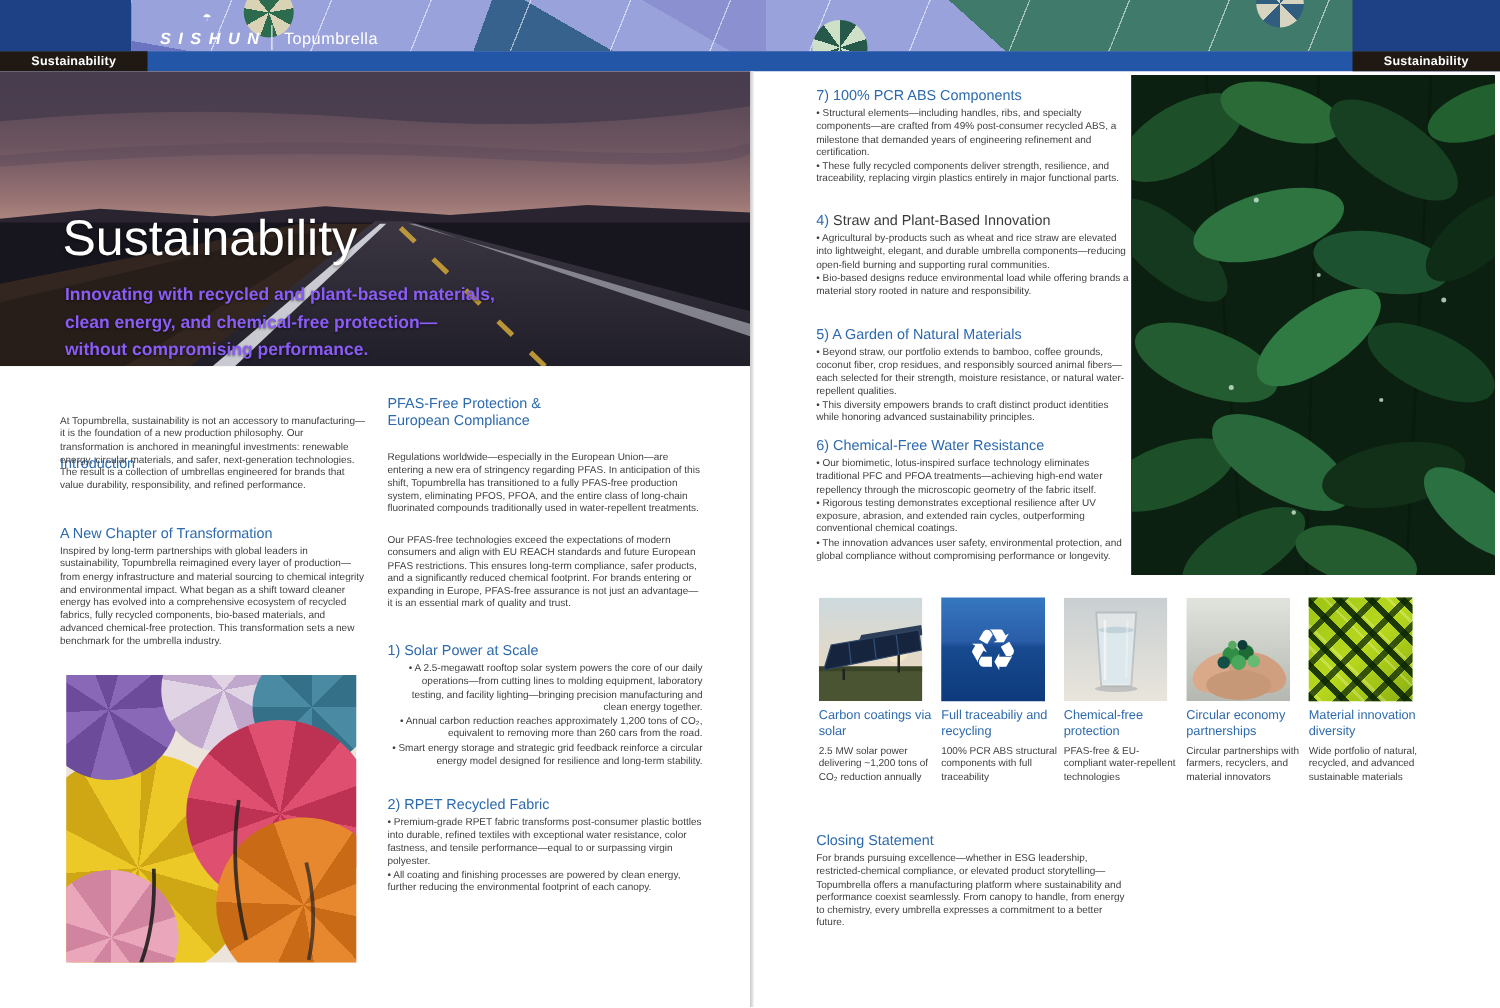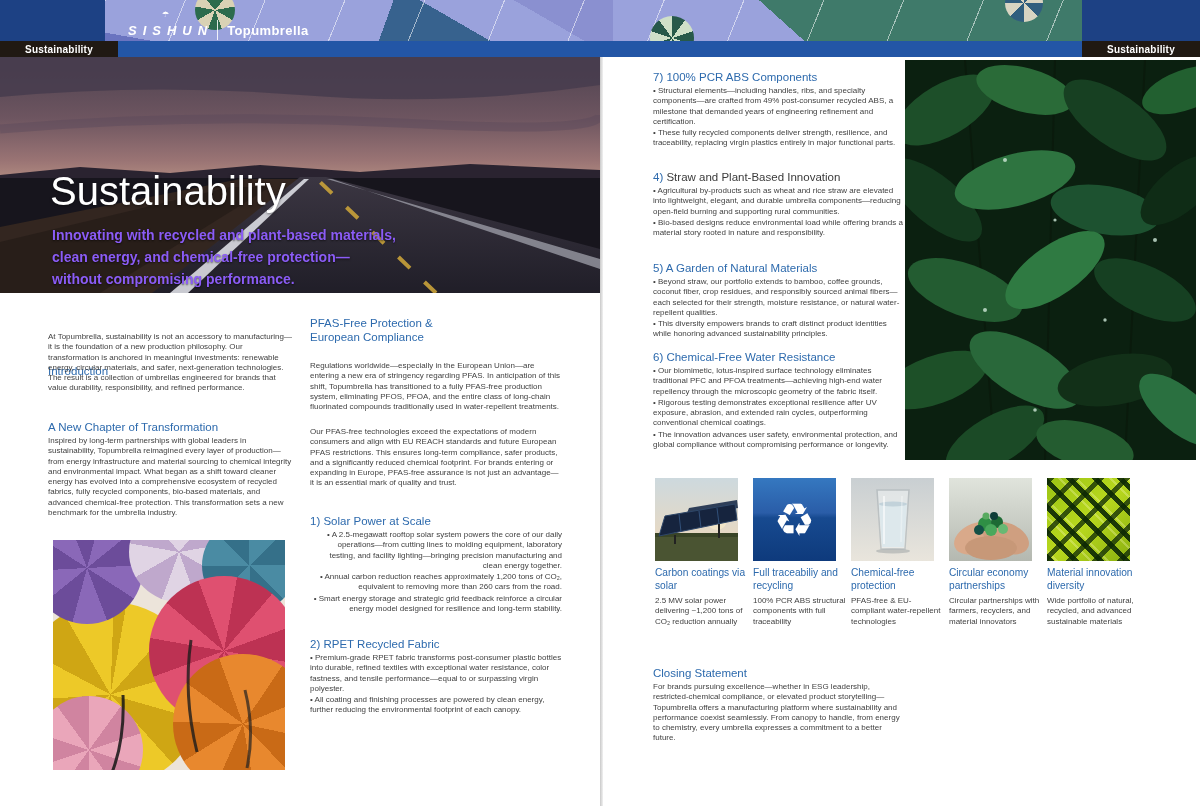--- a/index.html
+++ b/index.html
@@ -19,21 +19,21 @@
       linear-gradient(100deg,#2f3e8e 0%,#5560ae 18%,#3a4f9e 34%,#6a76c2 50%,#44549e 62%,#7d88cc 78%,#35447e 92%,#28356e 100%);}
   .ucircle{position:absolute;border-radius:50%;}
   .uc1{left:90px;top:-10px;width:40px;height:40px;background:repeating-conic-gradient(#2c6b4d 0 40deg,#d9d2b5 40deg 80deg);}
   .uc2{left:545px;top:16px;width:44px;height:44px;background:repeating-conic-gradient(#27594a 0 36deg,#cfe0c8 36deg 72deg);}
   .uc3{left:900px;top:-16px;width:38px;height:38px;background:repeating-conic-gradient(#315e7e 0 45deg,#d8d4c2 45deg 90deg);}
 
   .logo{position:absolute;left:128px;top:19px;height:22px;display:flex;align-items:center;color:#fff;}
   .logo-brand{font-style:italic;font-weight:bold;font-size:13px;letter-spacing:6px;}
   .logo-umb{position:absolute;left:34px;top:-9px;font-size:8px;color:#fff;font-family:"DejaVu Sans",sans-serif;}
   .logo-div{width:1px;height:20px;background:rgba(255,255,255,.85);margin:0 9px 0 4px;}
-  .logo-product{font-size:13px;font-weight:700;letter-spacing:.4px;text-align:center;}
+  .logo-product{font-size:13px;font-weight:400;letter-spacing:.4px;text-align:center;}
 
   .strip{position:absolute;left:0;top:41px;width:1200px;height:16px;background:#2356a6;}
   .tab{position:absolute;top:41px;height:16px;width:118px;background:#201913;color:#fff;
        font-size:10px;font-weight:bold;display:flex;align-items:center;justify-content:center;letter-spacing:.2px;}
   .tab-left{left:0;}
   .tab-right{left:1082px;}
 
   
   .hero{position:absolute;left:0;top:57px;width:600px;height:236px;overflow:hidden;}
   .hero svg{position:absolute;left:0;top:0;}

